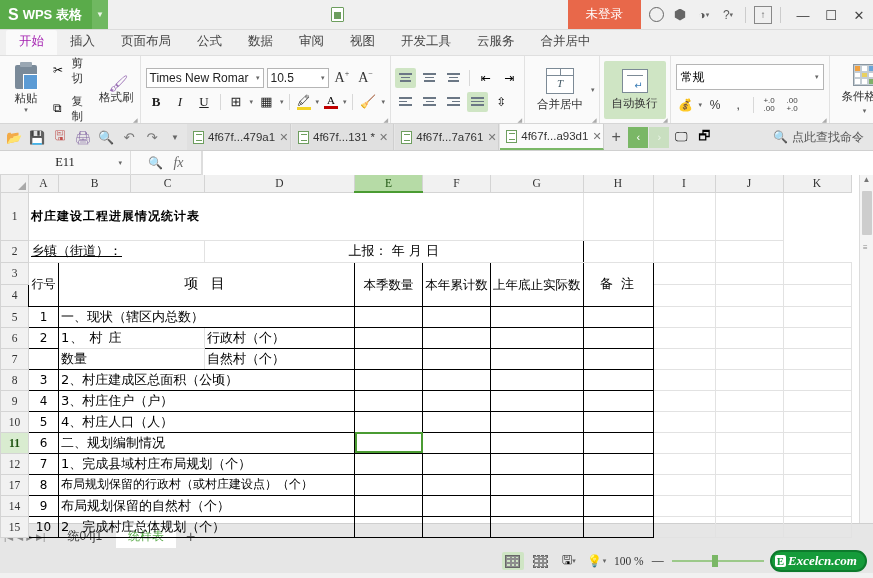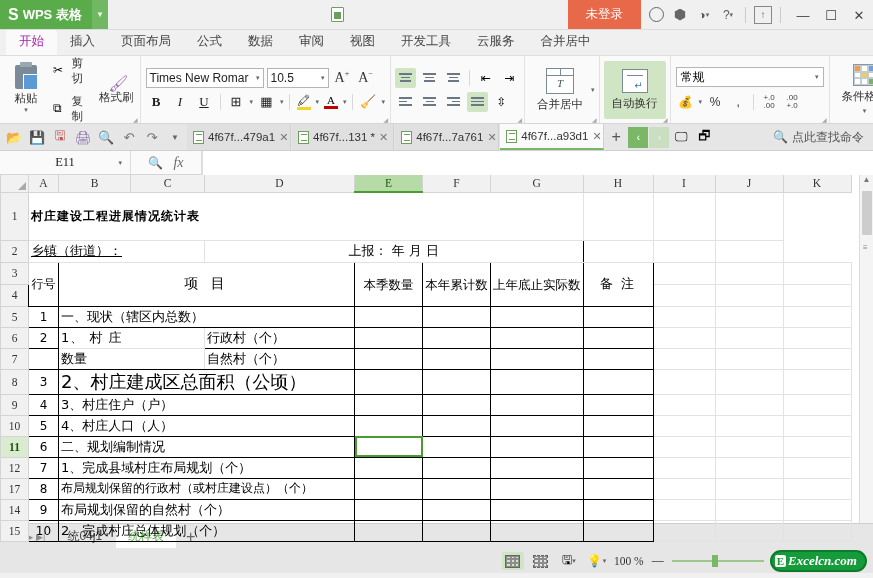--- a/index.html
+++ b/index.html
@@ -161,21 +161,21 @@
   .wrap-ico { width: 26px; height: 24px; border: 1.3px solid #7c8a96; background: #fff;
               position: relative; }
   .wrap-ico::before { content: ""; position: absolute; top: 5px; left: 4px;
                       width: 16px; height: 1.4px; background: #7c8a96; }
   .wrap-ico::after { content: "↵"; position: absolute; bottom: 1px; right: 4px;
                      font-size: 10px; color: #3b7cb5; }
 
   
   .numgroup { display: flex; flex-direction: column; justify-content: center;
               padding: 4px 5px; gap: 5px; border-right: 1px solid #e2e2e2; }
-  .numfmt { width: 148px; height: 20px; border: 1px solid #b5b5b5; background: #fff;
+  .numfmt { width: 148px; height: 26px; border: 1px solid #b5b5b5; background: #fff;
             font-size: 12px; padding: 0 4px; display: flex; align-items: center;
             justify-content: space-between; cursor: pointer; }
   .nbtn { height: 20px; min-width: 20px; display: flex; align-items: center;
           justify-content: center; font-size: 12px; color: #333; cursor: pointer; }
   .dec-ico { font-size: 8px; line-height: 8px; color: #444; text-align: center; cursor: pointer; }
 
   
   .stylegroup { display: flex; align-items: center; padding: 0 2px; gap: 2px; }
   .cf-ico { width: 24px; height: 22px; border: 1.2px solid #8a96a0; background: #fff;
             position: relative; display: grid; grid-template-columns: 1fr 1fr 1fr;
@@ -643,21 +643,21 @@
       <td class="cell bx"></td>
       <td class="cell bx"></td>
       <td class="cell"></td>
       <td class="cell"></td>
       <td class="cell"></td>
     </tr>
 
     <tr>
       <td class="rowhead" style="height:21px">8</td>
       <td class="cell bx ctr">3</td>
-      <td class="cell bx" colspan="3" style="font-size:18px">2、村庄建成区总面积（公顷）</td>
+      <td class="cell bx" colspan="3" style="font-size:13px">2、村庄建成区总面积（公顷）</td>
       <td class="cell bx"></td>
       <td class="cell bx"></td>
       <td class="cell bx"></td>
       <td class="cell bx"></td>
       <td class="cell"></td>
       <td class="cell"></td>
       <td class="cell"></td>
     </tr>
 
     <tr>

